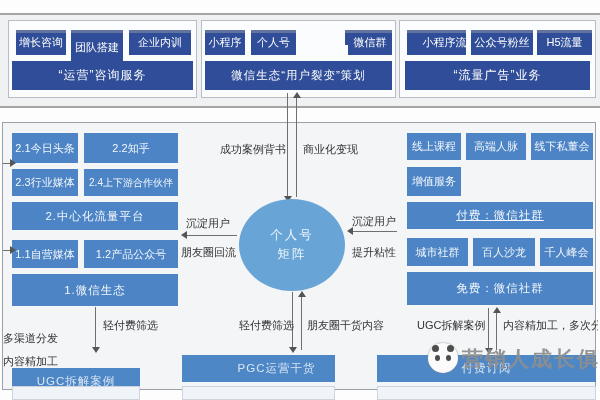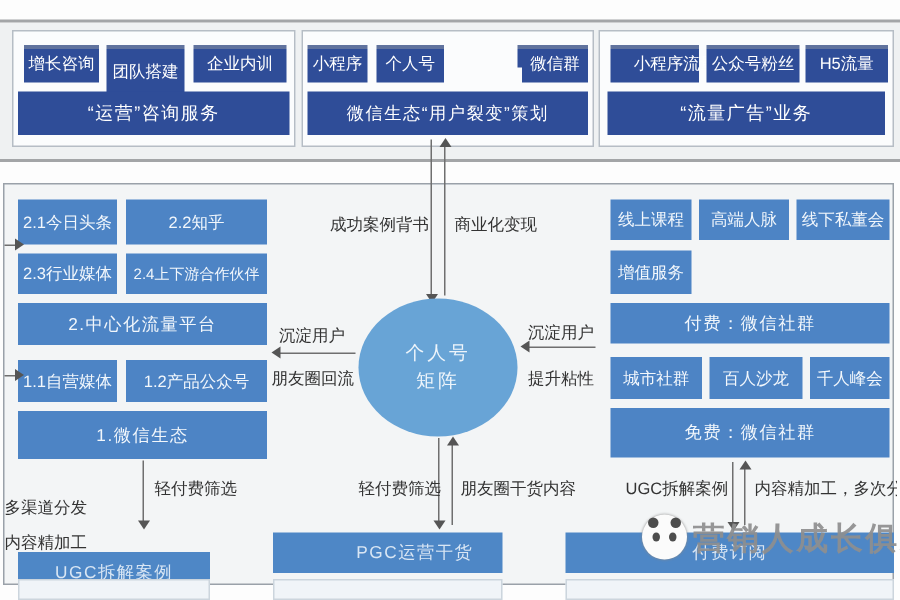--- a/index.html
+++ b/index.html
@@ -86,21 +86,21 @@
 
   <div class="abs hl" style="left:3px;top:163px;width:8px;"></div>
   <div class="abs ah-right" style="left:10px;top:159px;"></div>
   <div class="abs hl" style="left:3px;top:250px;width:8px;"></div>
   <div class="abs ah-right" style="left:10px;top:246px;"></div>
 
   <div class="abs sbx" style="left:407px;top:133px;width:54px;height:27px;">线上课程</div>
   <div class="abs sbx" style="left:466px;top:133px;width:60px;height:27px;">高端人脉</div>
   <div class="abs sbx" style="left:531px;top:133px;width:62px;height:27px;">线下私董会</div>
   <div class="abs sbx" style="left:407px;top:167px;width:54px;height:29px;">增值服务</div>
-  <div class="abs swide" style="left:407px;top:202px;width:186px;height:27px;">付费：微信社群</div>
+  <div class="abs swide" style="left:407px;top:202px;width:186px;height:27px;text-decoration:underline;">付费：微信社群</div>
   <div class="abs sbx" style="left:407px;top:238px;width:61px;height:28px;">城市社群</div>
   <div class="abs sbx" style="left:473px;top:238px;width:62px;height:28px;">百人沙龙</div>
   <div class="abs sbx" style="left:540px;top:238px;width:53px;height:28px;">千人峰会</div>
   <div class="abs swide" style="left:407px;top:272px;width:186px;height:33px;">免费：微信社群</div>
 
   <div class="abs vline" style="left:287px;top:93px;height:104px;"></div>
   <div class="abs ah-down" style="left:284px;top:196px;"></div>
   <div class="abs vline" style="left:296px;top:98px;height:99px;"></div>
   <div class="abs ah-up" style="left:293px;top:92px;"></div>
 

